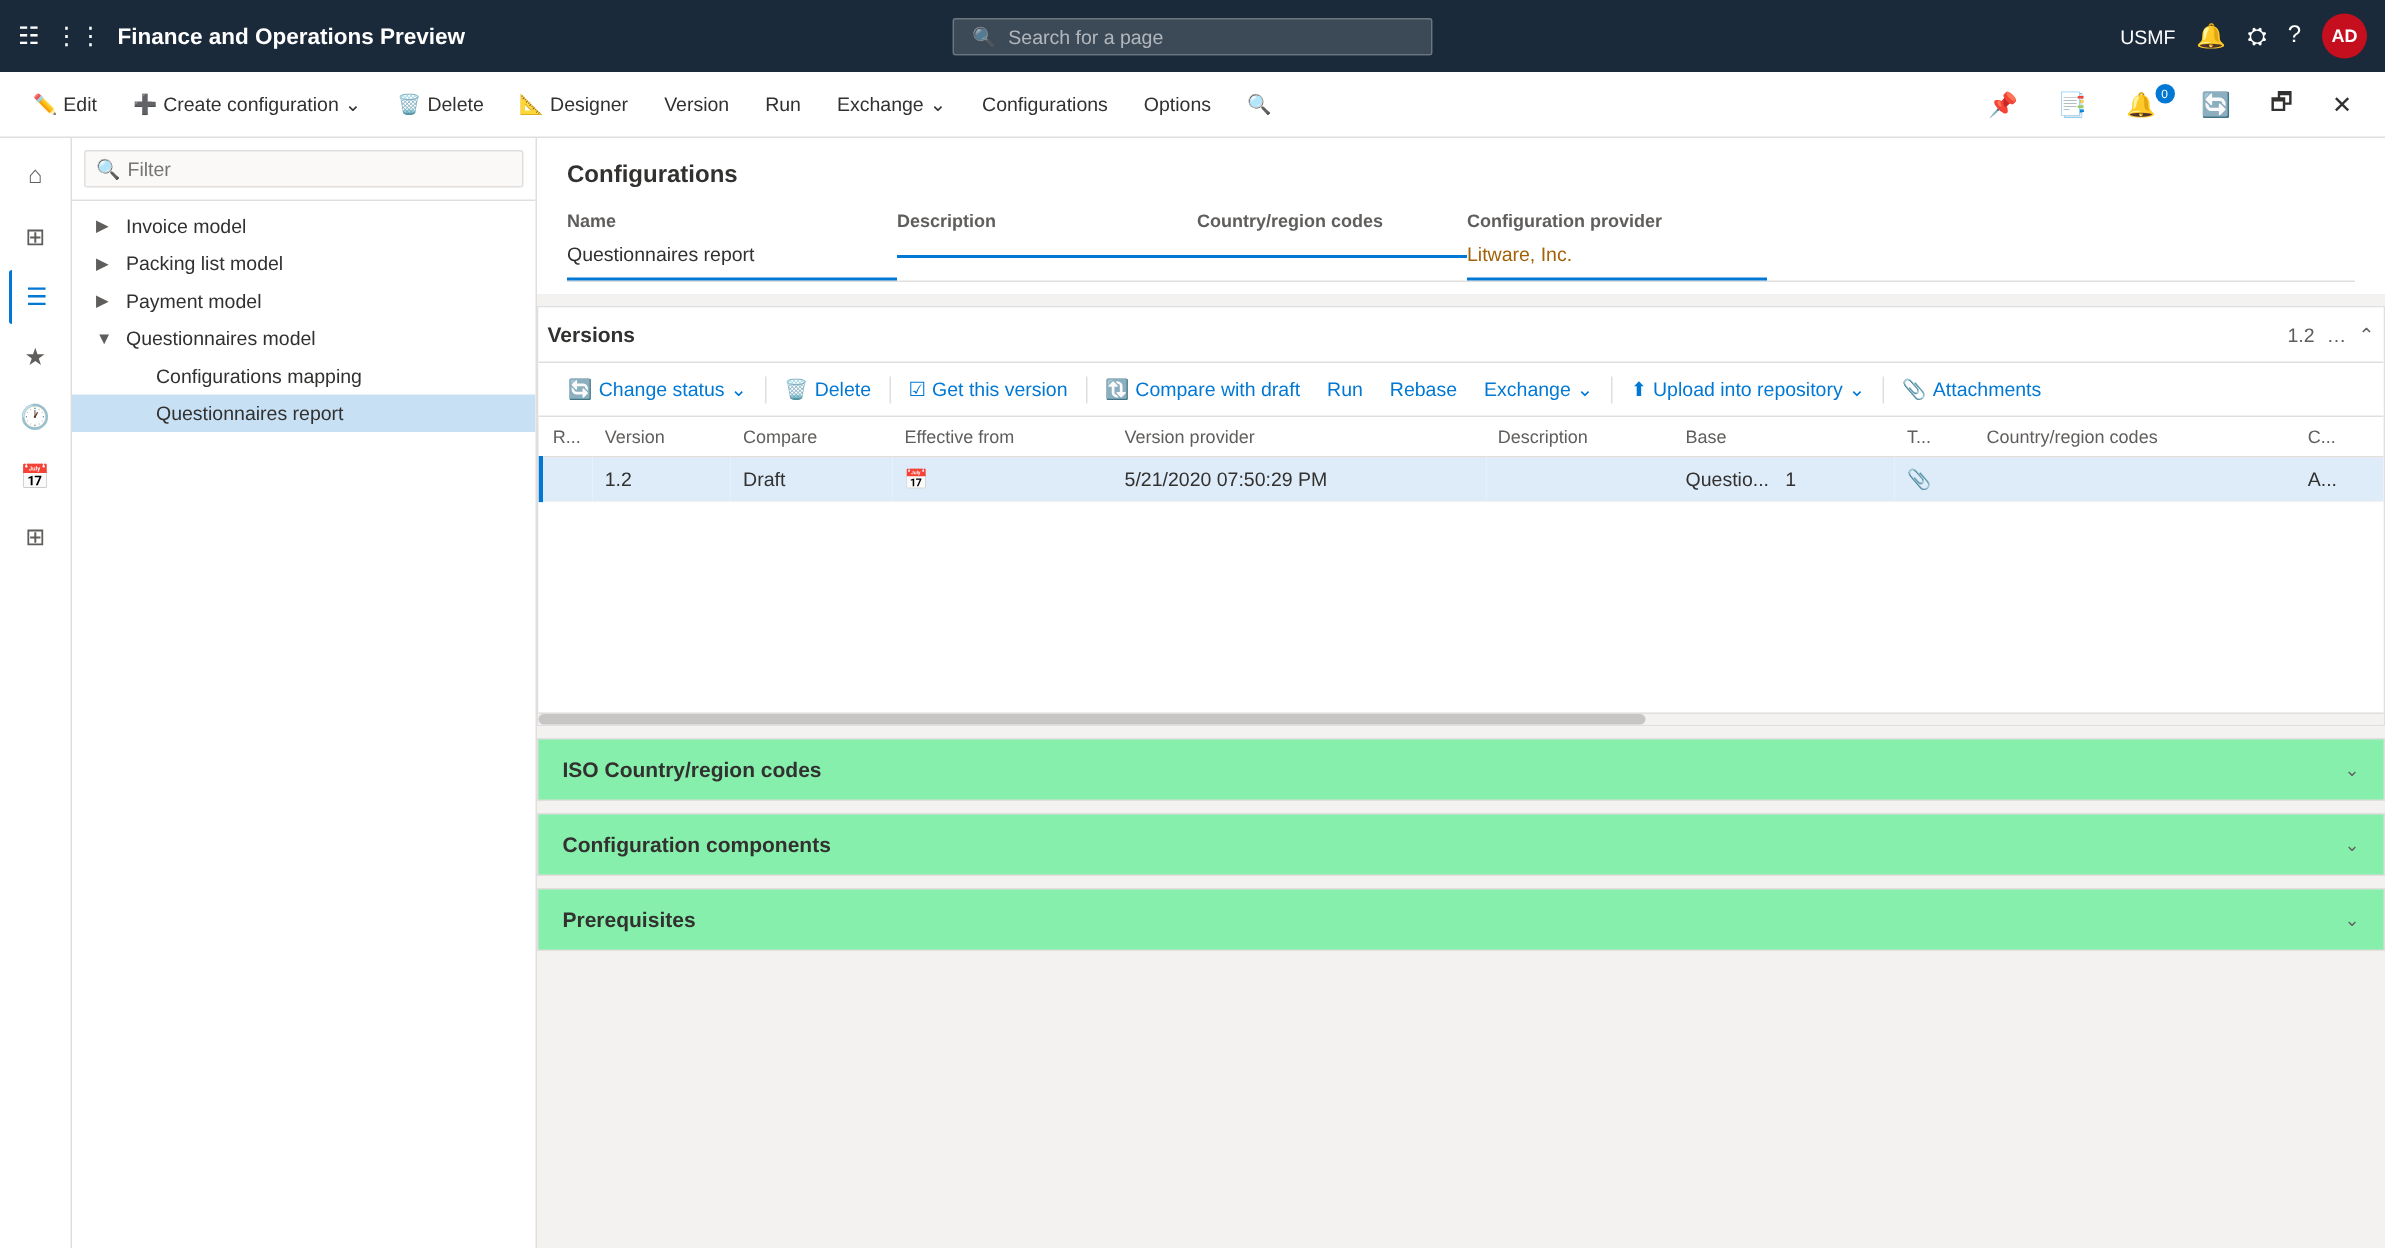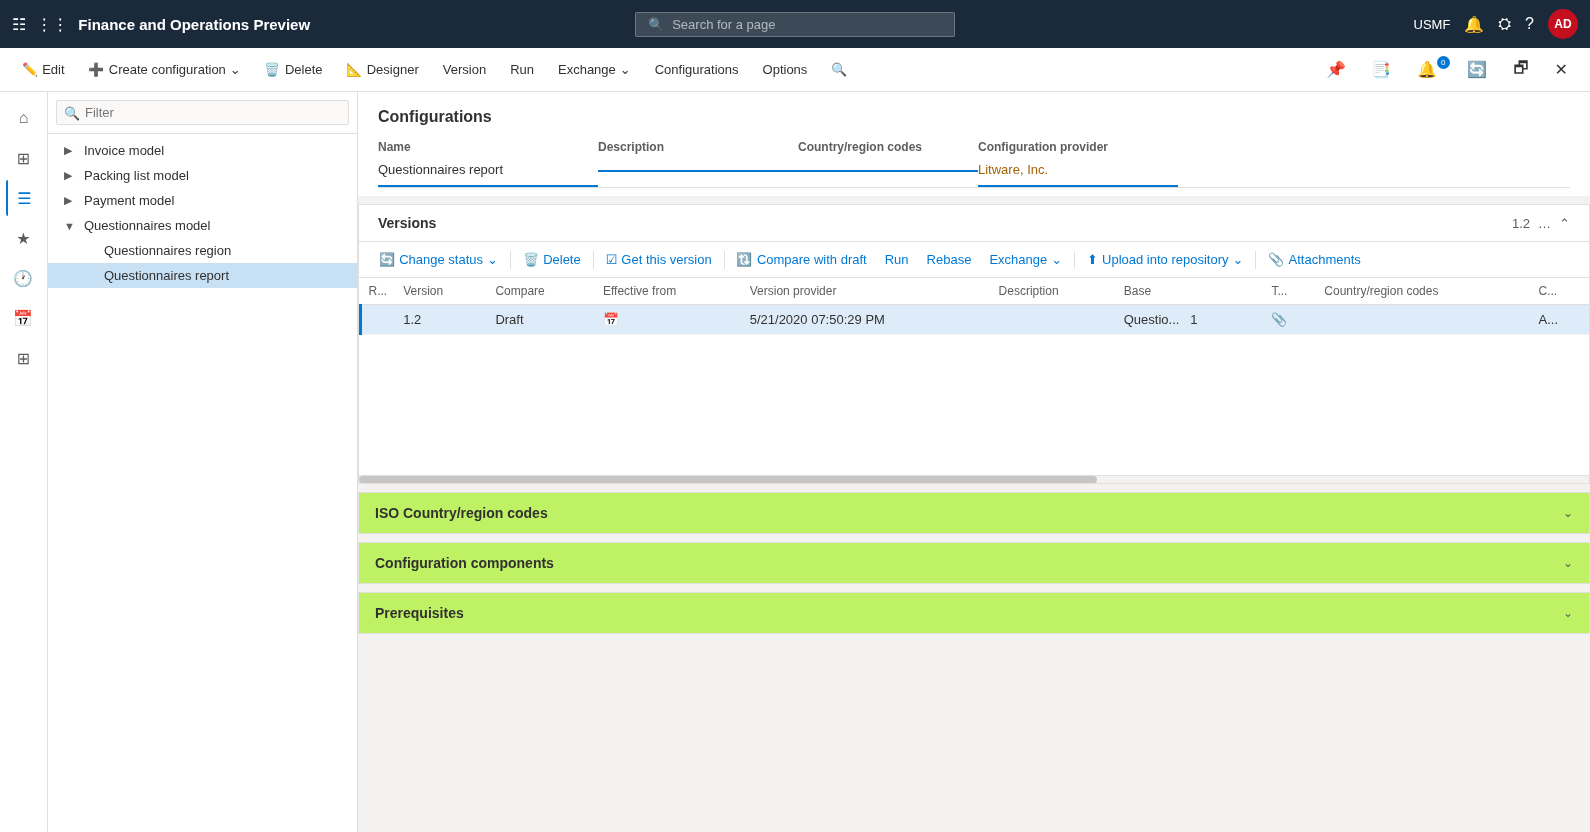--- a/index.html
+++ b/index.html
@@ -101,21 +101,21 @@
       border-bottom: 1px solid #e1dfdd;
     }
     .config-col-header { font-size: 12px; color: #605e5c; padding: 4px 8px 4px 0; font-weight: bold; }
     .config-col-value { font-size: 13px; padding: 4px 8px 8px 0; border-bottom: 2px solid #0078d4; }
     .config-col-value.link { color: #a16207; cursor: pointer; }
 
     
     .versions-section { background: white; margin-top: 8px; border: 1px solid #e1dfdd; }
     .versions-header {
       display: flex; align-items: center; justify-content: space-between;
-      padding: 10px 19px; border-bottom: 1px solid #e1dfdd; background: white;
+      padding: 10px 6px; border-bottom: 1px solid #e1dfdd; background: white;
     }
     .versions-title { font-size: 14px; font-weight: 600; }
     .versions-header-right { display: flex; align-items: center; gap: 8px; }
     .version-num { font-size: 13px; color: #605e5c; }
     .versions-toolbar {
       display: flex; align-items: center; padding: 6px 12px; gap: 2px;
       border-bottom: 1px solid #e1dfdd; background: white; flex-wrap: wrap;
     }
     .v-btn {
       display: flex; align-items: center; gap: 4px; padding: 4px 8px;
@@ -131,21 +131,21 @@
       padding: 6px 8px; border-bottom: 1px solid #e1dfdd; background: white;
       white-space: nowrap;
     }
     .versions-table td {
       padding: 7px 8px; border-bottom: 1px solid #f3f2f1; font-size: 13px;
     }
     .versions-table tr.selected td { background: #deecf9; }
 
     
     .section-panel {
-      background: #bef264; margin-top: 8px; border: 1px solid #e1dfdd;
+      background: #86efac; margin-top: 8px; border: 1px solid #e1dfdd;
     }
     .section-header {
       display: flex; align-items: center; justify-content: space-between;
       padding: 12px 16px; cursor: pointer;
     }
     .section-label { font-size: 14px; font-weight: 600; }
     .section-chevron { color: #605e5c; font-size: 12px; }
 
     
     ::-webkit-scrollbar { width: 6px; height: 6px; }
@@ -271,21 +271,21 @@
         <span class="item-label">Payment model</span>
       </div>
 
       <div class="tree-item level1">
         <span class="expand-icon">▼</span>
         <span class="item-label">Questionnaires model</span>
       </div>
 
       <div class="tree-item level2">
         <span class="expand-icon"></span>
-        <span class="item-label">Questionnaires region</span>
+        <span class="item-label">Configurations mapping</span>
       </div>
       <div class="tree-item level2 selected">
         <span class="expand-icon"></span>
         <span class="item-label">Questionnaires report</span>
       </div>
     </div>
   </div>
 
   <div class="content-area">
 

